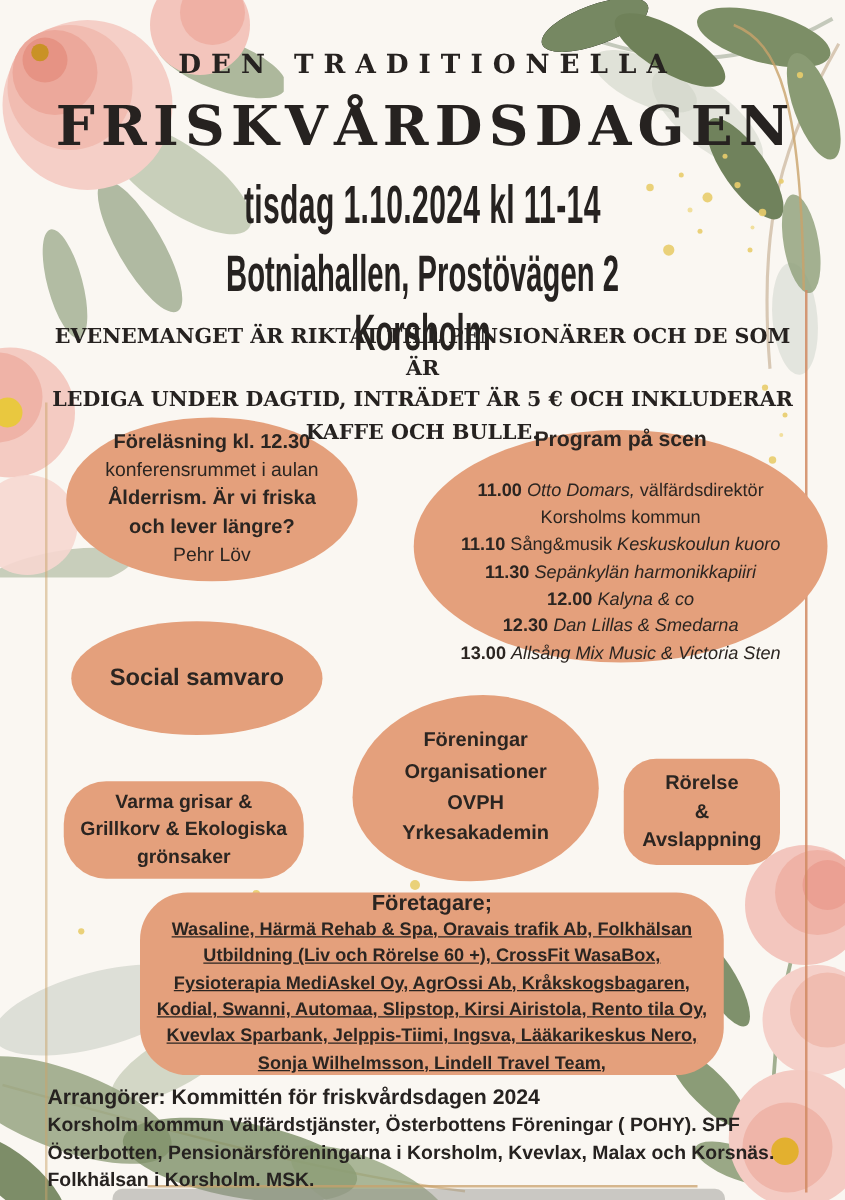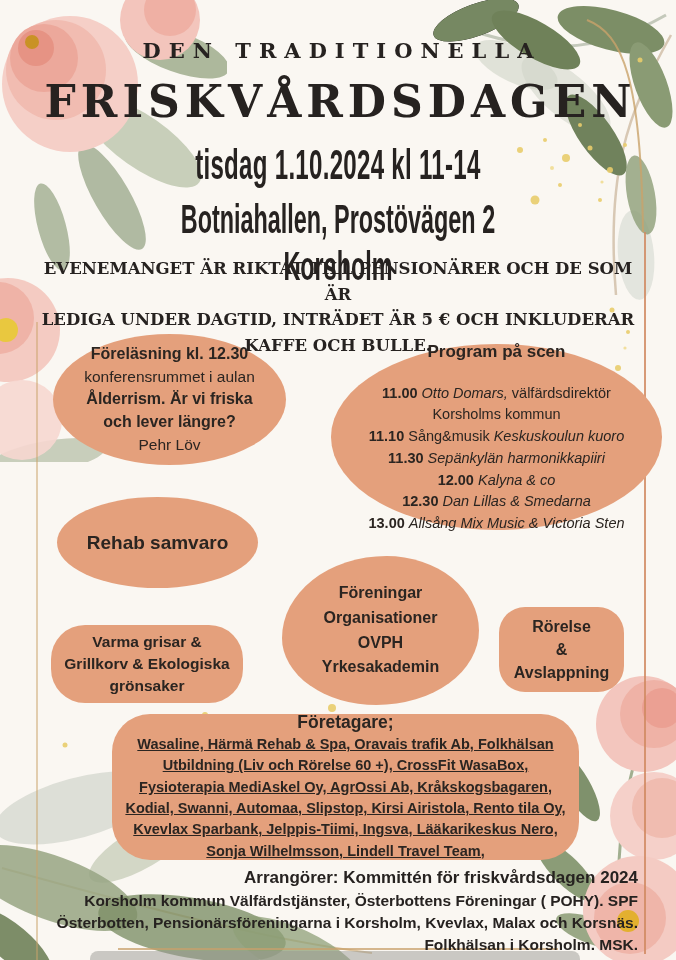--- a/index.html
+++ b/index.html
@@ -36,21 +36,21 @@
   .social{left:57px;top:497px;width:201px;height:91px;border-radius:50%;font-weight:700;font-size:19px;}
   .orgs{left:282px;top:556px;width:197px;height:149px;border-radius:53% 47% 52% 48% / 55% 50% 50% 45%;
         font-weight:700;font-size:16px;line-height:1.55;}
   .movement{left:499px;top:607px;width:125px;height:85px;border-radius:26px;font-weight:700;font-size:16px;line-height:1.45;}
   .food{left:51px;top:625px;width:192px;height:78px;border-radius:34px;font-weight:700;font-size:15.5px;line-height:1.42;}
   .companies{left:112px;top:714px;width:467px;height:146px;border-radius:38px;padding:0 12px;box-sizing:border-box;}
   .companies .ctitle{font-weight:700;font-size:17.5px;margin-bottom:1px;}
   .companies .clist{font-weight:700;font-size:14.5px;line-height:1.47;width:445px;text-decoration:underline;}
 
   
-  .organizers{top:866px;left:38px;width:600px;text-align:right;line-height:1.42;}
+  .organizers{top:866px;left:38px;width:600px;text-align:left;line-height:1.42;}
   .organizers .otitle{font-weight:700;font-size:17px;}
   .organizers .obody{font-weight:700;font-size:15.5px;}
 
   
   .line-right{left:644px;top:232px;width:2px;height:722px;background:#D08A62;opacity:.85;}
   .line-left{left:36px;top:322px;width:2px;height:638px;background:#C9A36A;opacity:.5;}
   .line-bottom{left:118px;top:948px;width:440px;height:2px;background:#C8A06B;opacity:.75;}
   .grey-band{left:90px;top:951px;width:490px;height:16px;border-radius:8px;background:#9A9A94;opacity:.5;}
 </style>
 </head>
@@ -215,21 +215,21 @@
       <span class="t">12.30</span>
       <span class="it">Dan Lillas &amp; Smedarna</span>
     </div>
     <div>
       <span class="t">13.00</span>
       <span class="it">Allsång Mix Music &amp; Victoria Sten</span>
     </div>
   </div>
 
   <div class="bubble social">
-    <div>Rehab samvaro</div>
+    <div>Social samvaro</div>
   </div>
   <div class="bubble orgs">
     <div class="pre">Föreningar
 Organisationer
 OVPH
 Yrkesakademin</div>
   </div>
   <div class="bubble movement">
     <div class="pre">Rörelse
 &amp;

